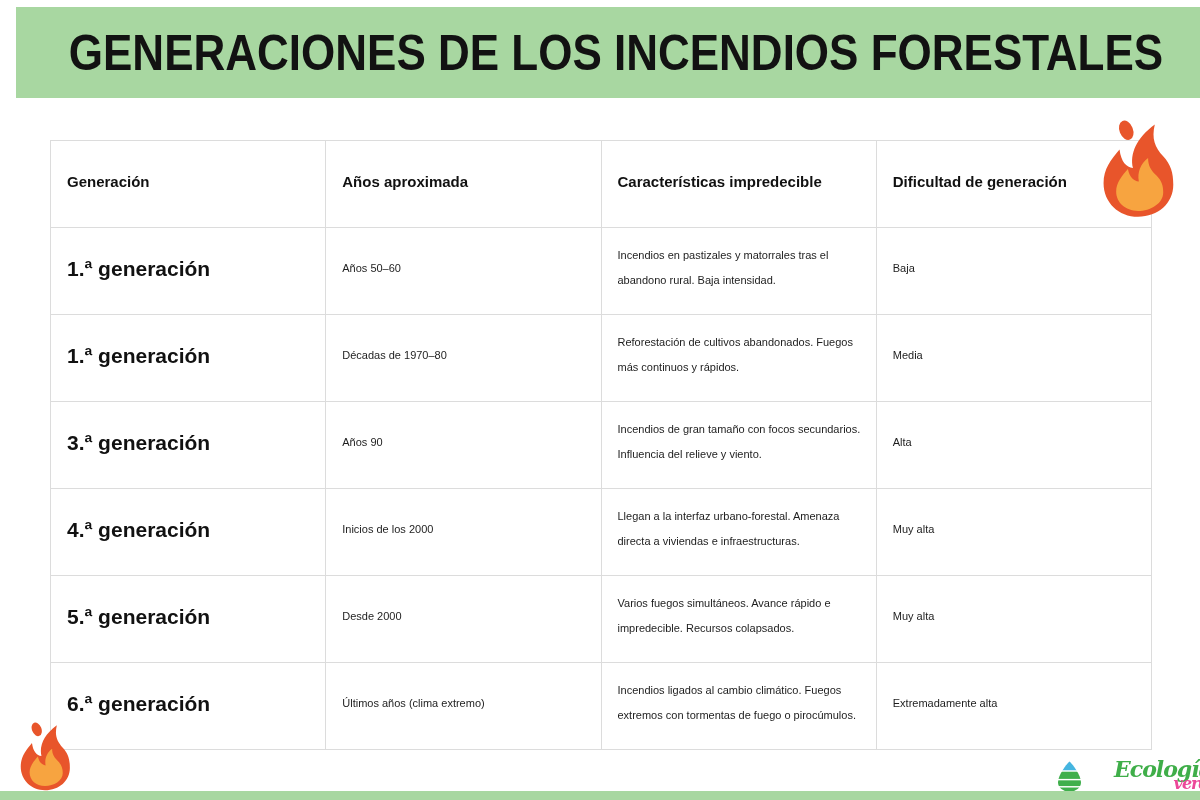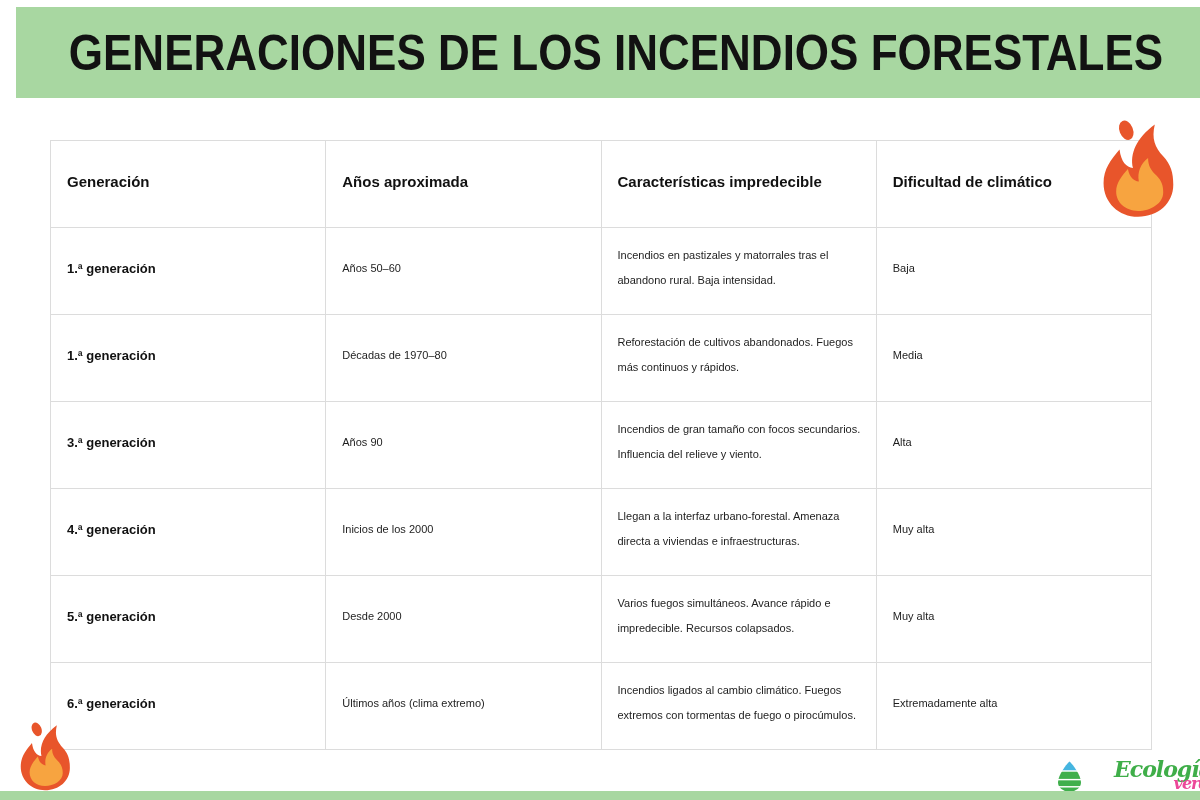--- a/index.html
+++ b/index.html
@@ -22,21 +22,21 @@
     border-collapse:collapse; table-layout:fixed; background:#ffffff;
   }
   .gen-table th, .gen-table td {
     border:1px solid #dcdcdc; vertical-align:middle;
     padding:10px 14px 16px 16px; color:#1d1d1d;
   }
   .gen-table th {
     height:87px; text-align:left; font-size:15px; font-weight:700; color:#111;
   }
   .gen-table td { height:87px; font-size:11px; line-height:25px; }
-  .gen-table td.gen { font-weight:700; color:#111; font-size:13px; }
+  .gen-table td.gen { font-weight:700; color:#111; font-size:21px; }
   .gen-table col { width:25%; }
 
   
   .flame-top { position:absolute; left:1096px; top:116px; width:84px; height:110px; }
   .flame-bottom { position:absolute; left:13px; top:721px; width:64px; height:74px; }
 
   
   .logo { position:absolute; left:1058px; top:758px; display:flex; align-items:flex-end;gap:28px; }
   .logo .leaf { width:23px; height:31px; margin-top:3px; margin-right:5px; }
   .logo .words { font-family:"DejaVu Serif", serif; font-style:italic; font-weight:700; line-height:1; }
@@ -60,21 +60,21 @@
         <col>
         <col>
         <col>
         <col>
       </colgroup>
     <thead>
       <tr>
         <th>Generación</th>
         <th>Años aproximada</th>
         <th>Características impredecible</th>
-        <th>Dificultad de climático</th>
+        <th>Dificultad de generación</th>
       </tr>
     </thead>
     <tbody>
       <tr>
         <td class="gen">1.ª generación</td>
         <td>Años 50–60</td>
         <td>Incendios en pastizales y matorrales tras el abandono rural. Baja intensidad.</td>
         <td>Baja</td>
       </tr>
       <tr>

